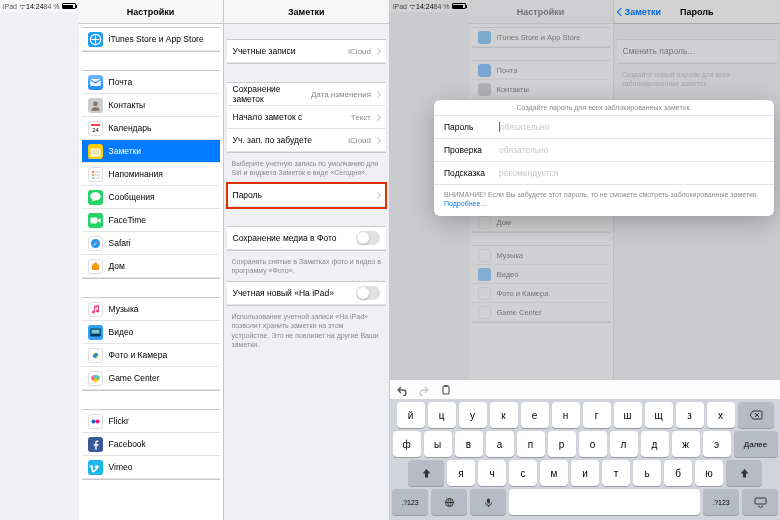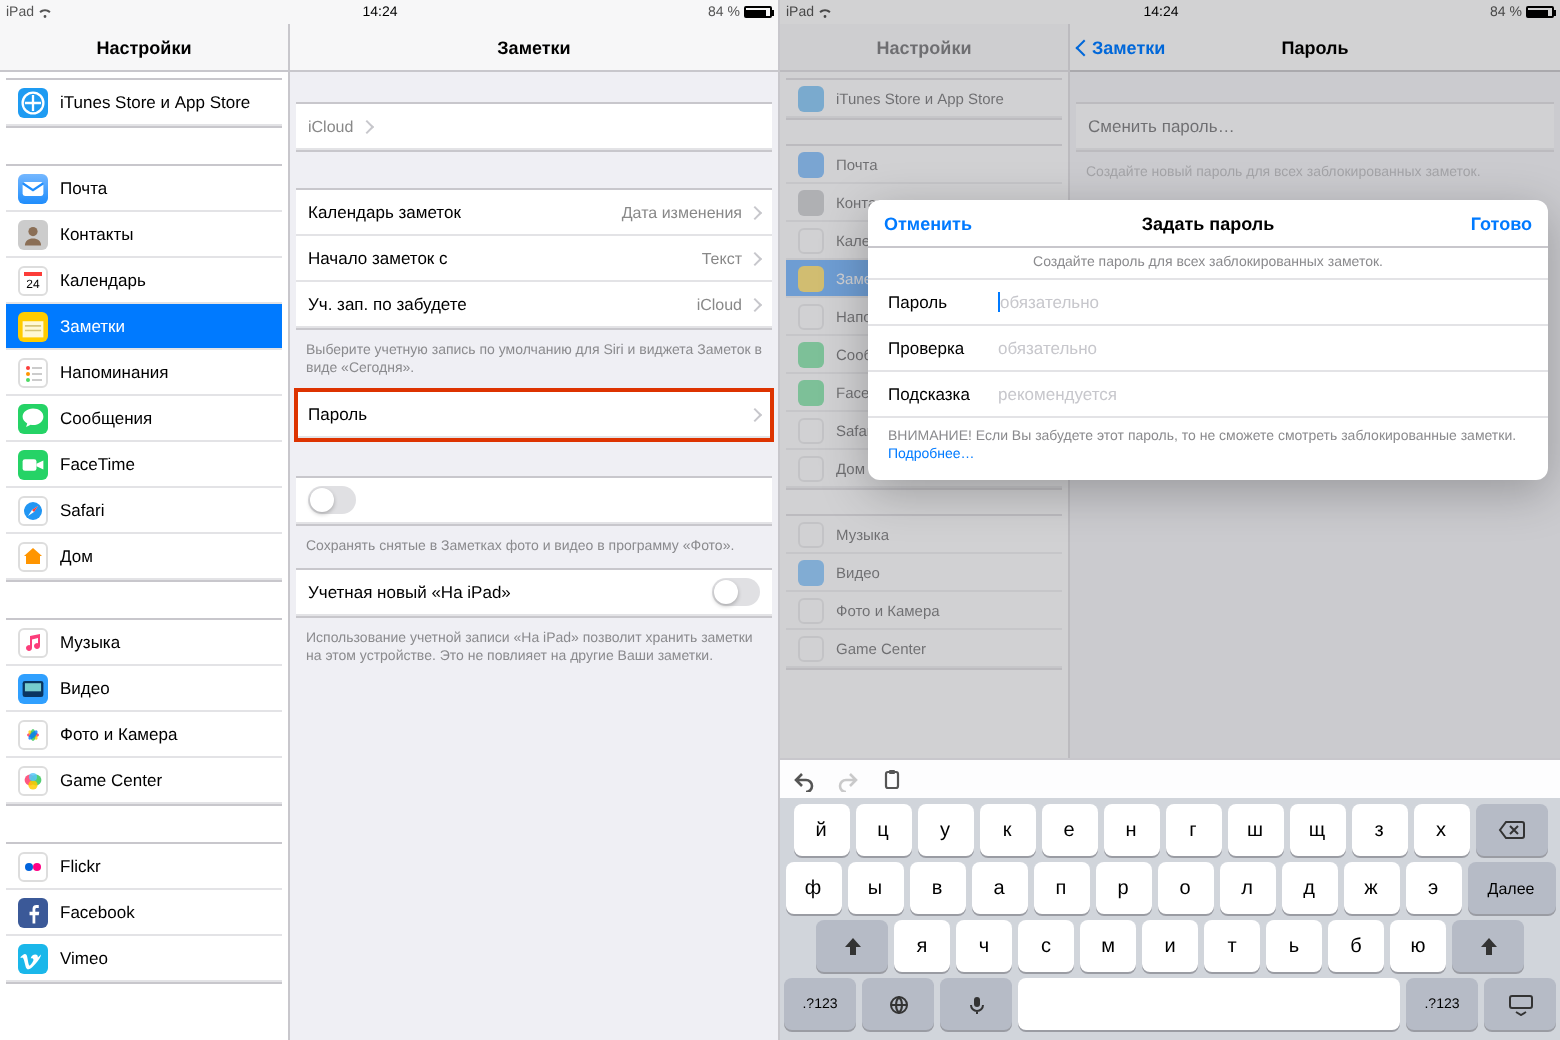--- a/index.html
+++ b/index.html
@@ -1,18 +1,18 @@
 <!DOCTYPE html>
 <html><head>
 <meta charset="utf-8">
 <style>
   *{box-sizing:border-box;margin:0;padding:0;font-family:-apple-system,Helvetica,Arial,sans-serif}
   body{width:780px;height:520px;background:#efeff4;overflow:hidden;font-size:8px;color:#000}
   .screens{display:flex;width:780px;height:520px}
-  .scr{position:relative;height:520px;flex:0 0 390px;border-right:1px solid #c8c7cc;display:flex;flex-direction:column;background:#efeff4}
+  .scr{position:relative;height:520px;flex:0 0 390px;border-right:1px solid #c8c7cc;display:flex;flex-direction:row;background:#efeff4}
   .scr:last-child{border-right:none}
   .status{height:12px;display:flex;align-items:center;justify-content:space-between;padding:0 3px;font-size:7px;background:#f7f7f8}
   .status .l,.status .r{display:flex;align-items:center;gap:2px;color:#555}
   .status .wifi{width:7px;height:7px}
   .status .bat{width:14px;height:6px;border:.6px solid #000;border-radius:1px;position:relative}
   .status .bat::after{content:'';position:absolute;right:-2px;top:1px;width:1px;height:3px;background:#000}
   .status .batf{position:absolute;left:.5px;top:.5px;bottom:.5px;width:80%;background:#000}
   .cols{flex:1;display:flex;min-height:0}
   .side{width:145px;background:#fff;border-right:1px solid #c8c7cc;overflow:hidden}
   .main{flex:1;overflow:hidden;position:relative}
@@ -253,28 +253,29 @@
               <span class="lbl">Vimeo</span>
             </div>
         </div>
       </div>
 
       <div class="main">
         <div class="navh">Заметки</div>
         <div class="gap"></div>
         <div class="grp">
             <div class="row">
+              <span class="lbl">Учетные записи</span>
               <span class="val">iCloud</span>
               <div class="chev"></div>
             </div>
           </div>
         <div class="gap"></div>
         <div class="grp">
           <div class="row">
-              <span class="lbl">Календарь заметок</span>
+              <span class="lbl">Сохранение заметок</span>
               <span class="val">Дата изменения</span>
               <div class="chev"></div>
             </div>
           <div class="row">
               <span class="lbl">Начало заметок с</span>
               <span class="val">Текст</span>
               <div class="chev"></div>
             </div>
           <div class="row">
               <span class="lbl">Уч. зап. по забудете</span>
@@ -285,20 +286,21 @@
         <div class="ftr">Выберите учетную запись по умолчанию для Siri и виджета Заметок в виде «Сегодня».</div>
         <div class="grp hl">
             <div class="row">
               <span class="lbl">Пароль</span>
               <div class="chev"></div>
             </div>
           </div>
         <div class="gap"></div>
         <div class="grp">
             <div class="row">
+              <span class="lbl">Сохранение медиа в Фото</span>
               <div class="toggle"></div>
             </div>
           </div>
         <div class="ftr">Сохранять снятые в Заметках фото и видео в программу «Фото».</div>
         <div class="grp">
             <div class="row">
               <span class="lbl">Учетная новый «На iPad»</span>
               <div class="toggle"></div>
             </div>
           </div>
@@ -406,25 +408,20 @@
               <span class="lbl">Сменить пароль…</span>
             </div>
           </div>
         <div class="ftr faint" style="height:150px">Создайте новый пароль для всех заблокированных заметок.</div>
       </div>
     </div>
 
     <div class="dim"></div>
 
     <div class="modal">
-      <div class="mhead">
-        <span class="lft">Отменить</span>
-        <span>Задать пароль</span>
-        <span class="rgt">Готово</span>
-      </div>
       <div class="mnote">Создайте пароль для всех заблокированных заметок.</div>
       <div class="ffield">
           <span class="fl">Пароль</span>
           <span class="cursor"></span>
           <span class="ph">обязательно</span>
         </div>
       <div class="ffield">
           <span class="fl">Проверка</span>
           <span class="ph">обязательно</span>
         </div>

